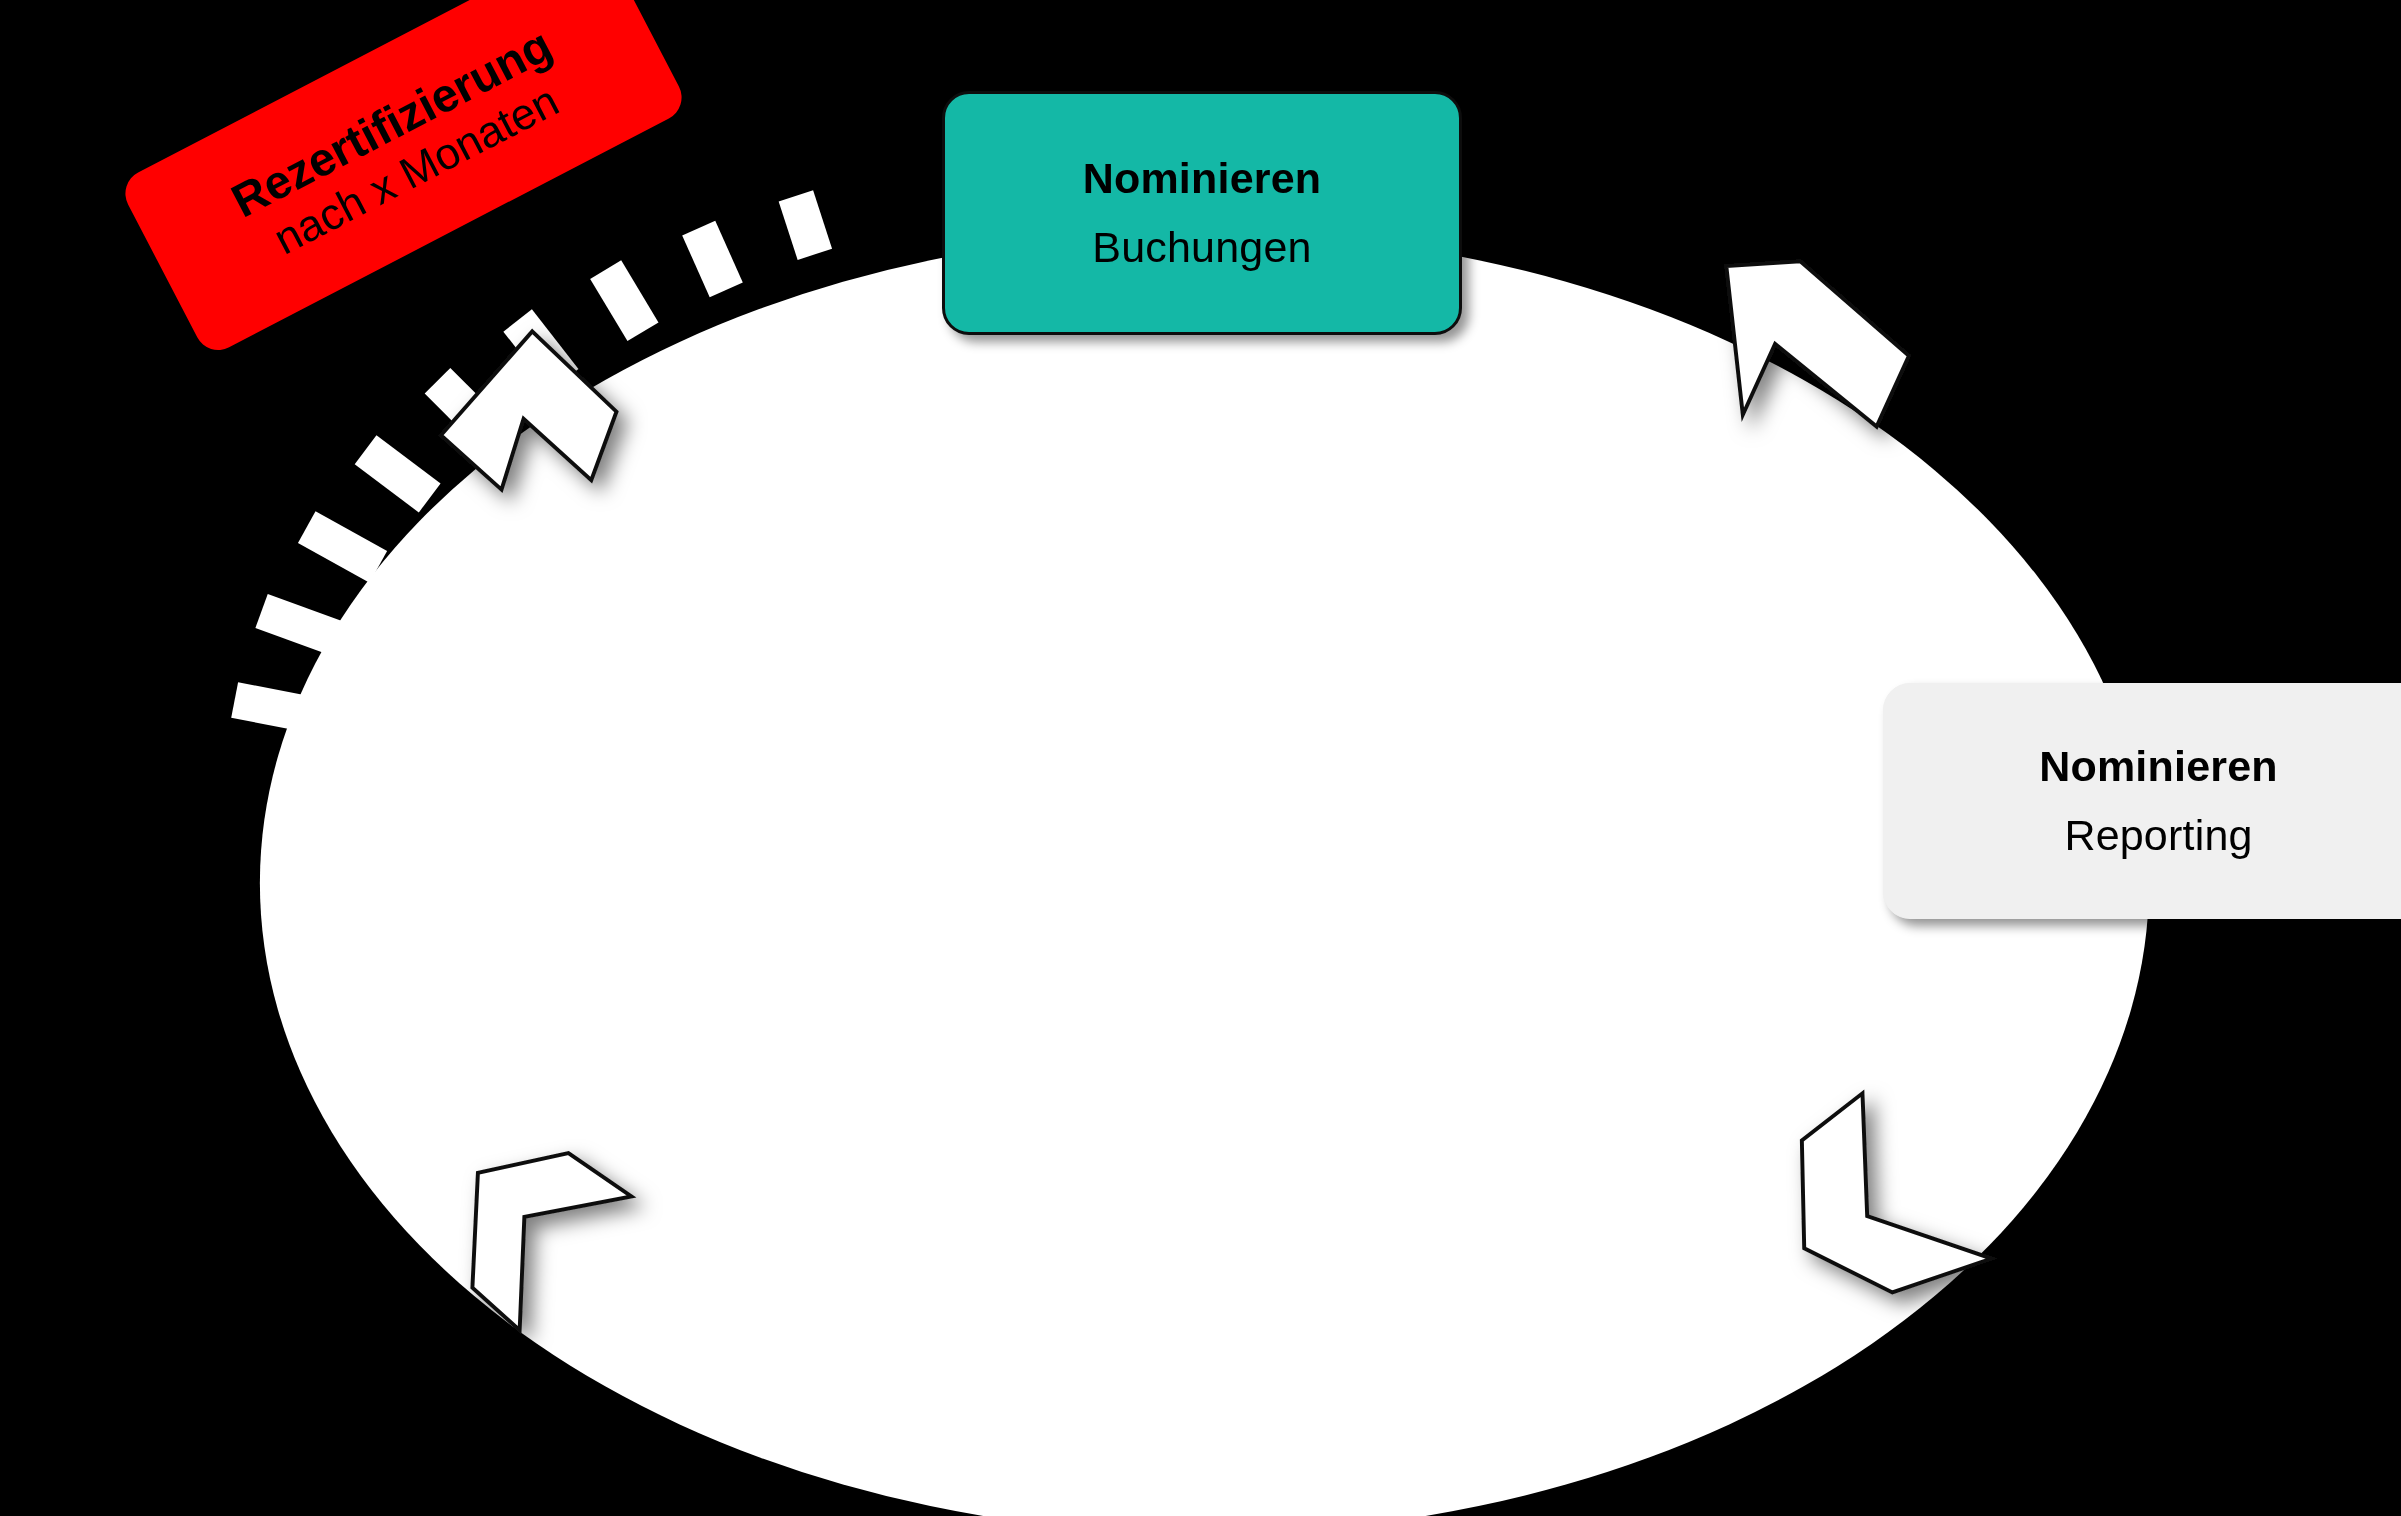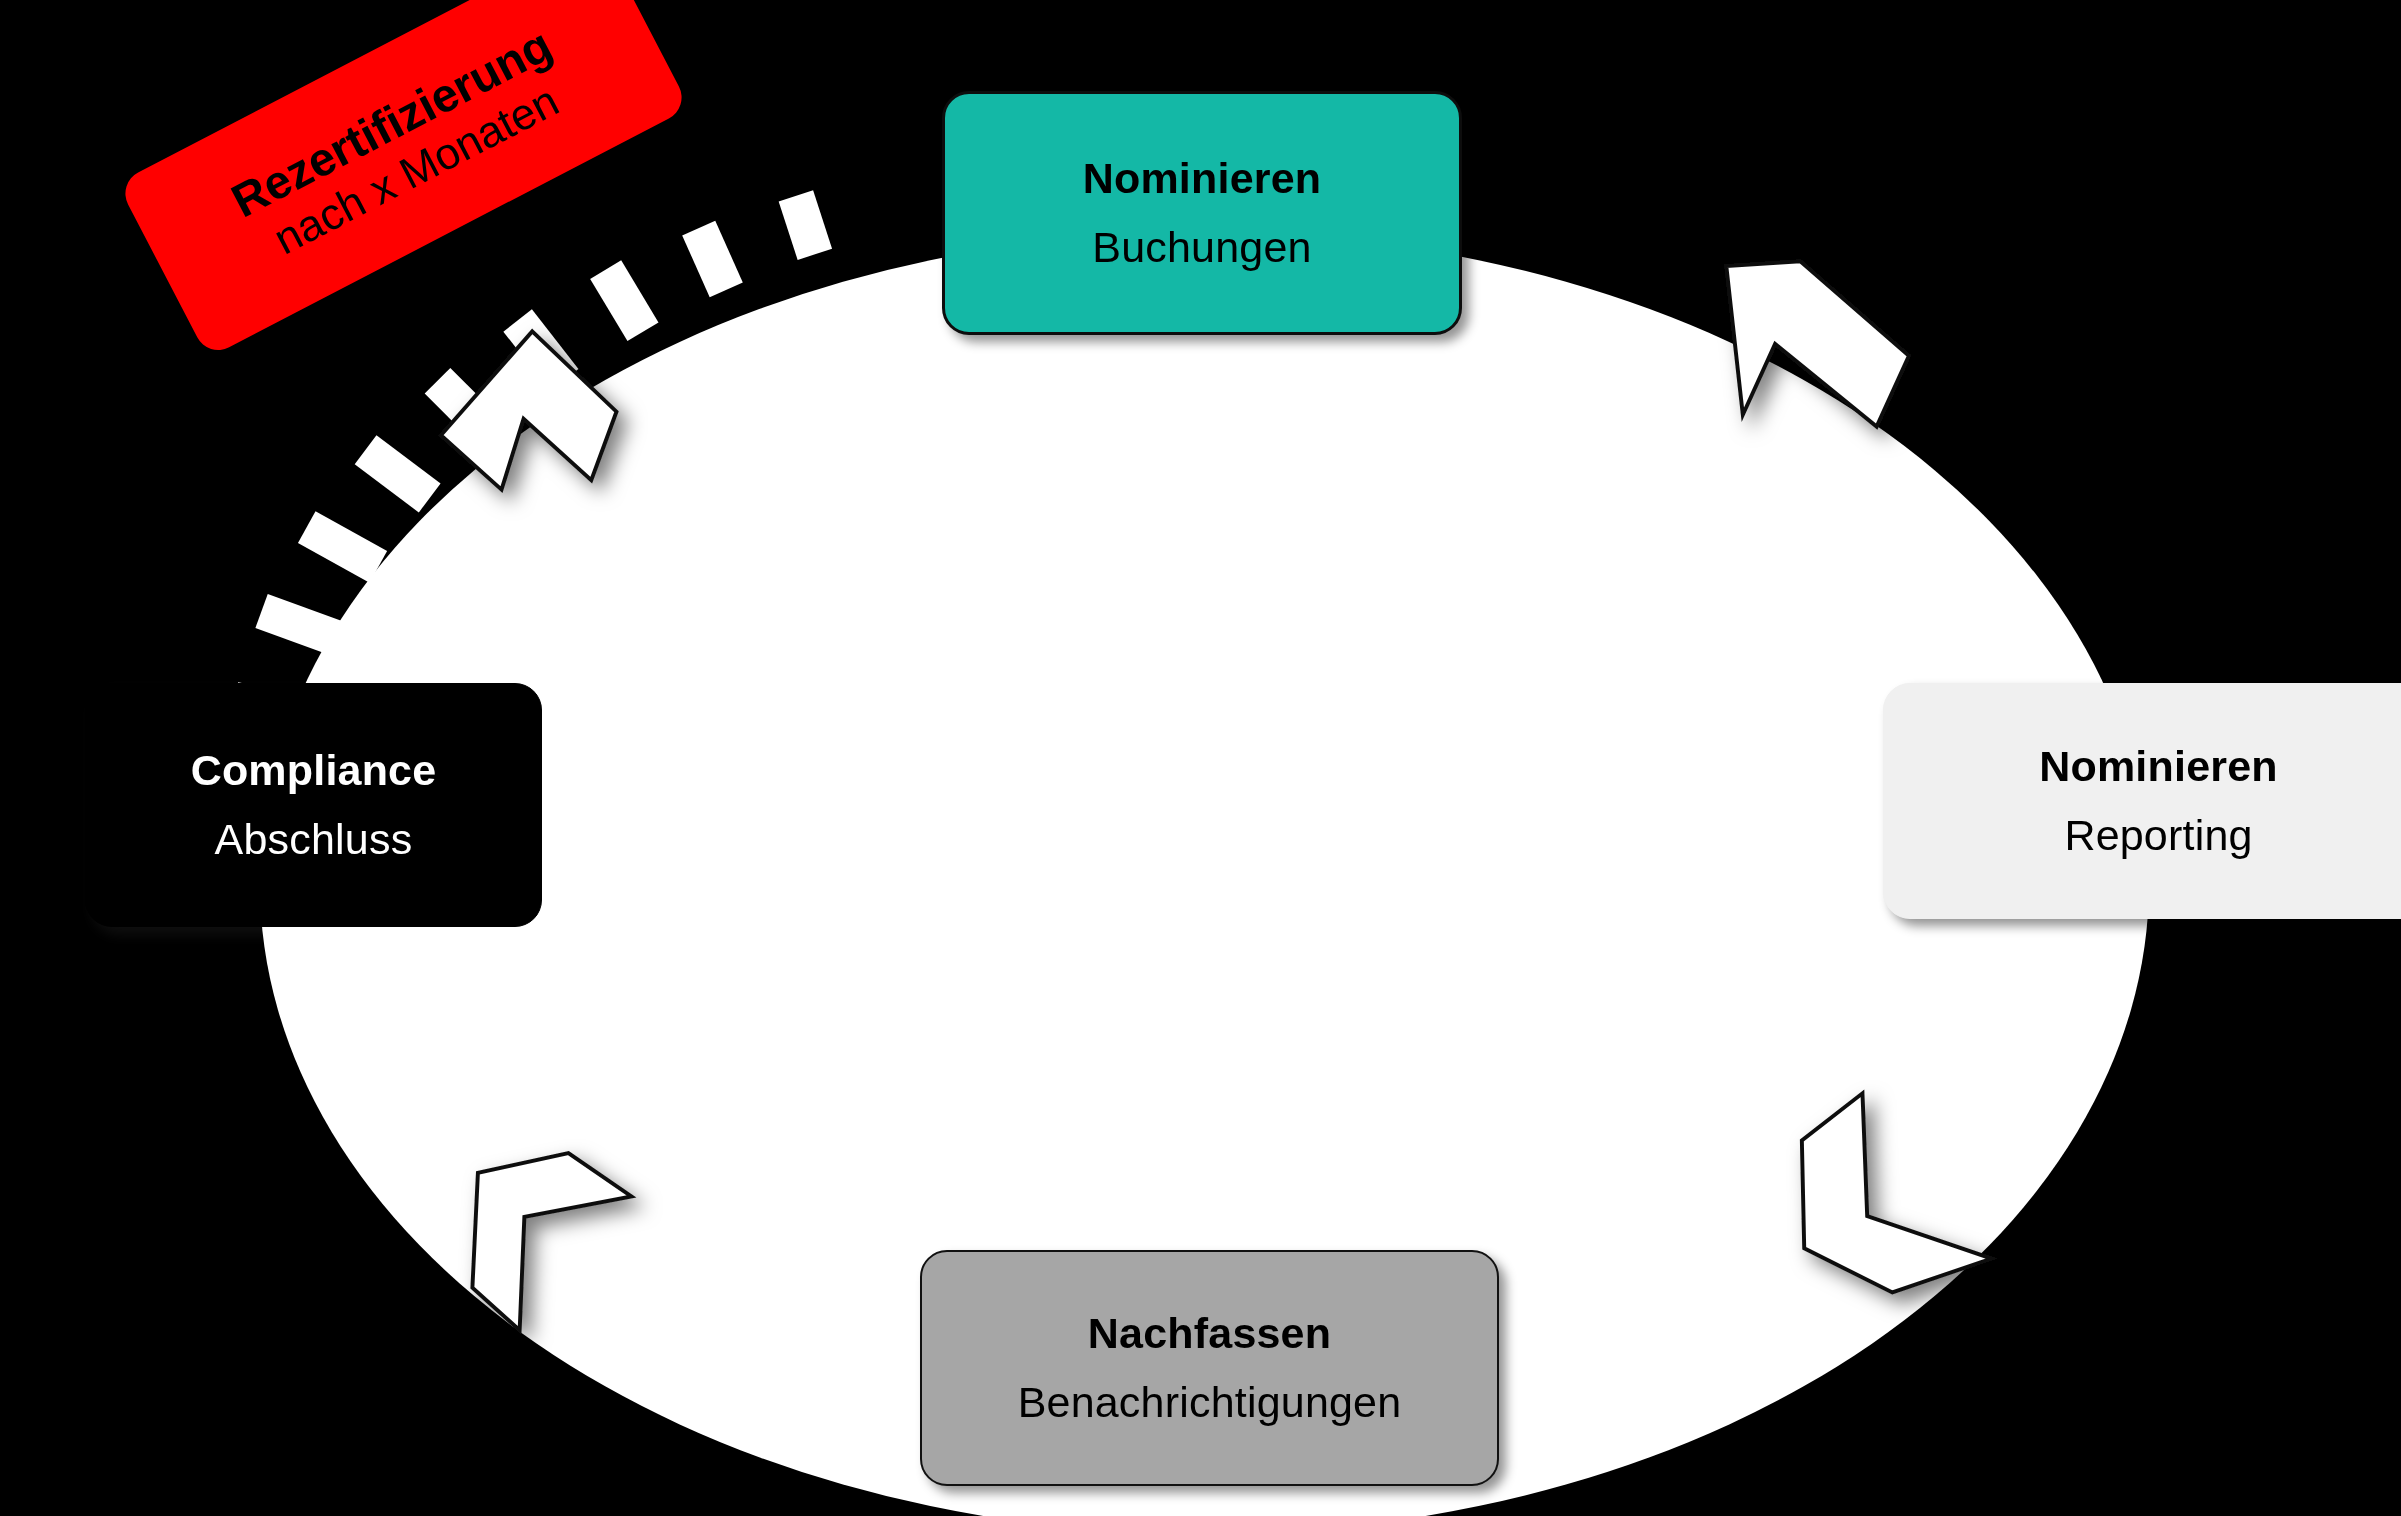--- a/index.html
+++ b/index.html
@@ -166,29 +166,21 @@
   <div class="node-box" id="box-nominieren">
     <div class="node-title">Nominieren</div>
     <div class="node-sub">Buchungen</div>
   </div>
 
   <div class="node-box" id="box-verfolgen">
     <div class="node-title">Nominieren</div>
     <div class="node-sub">Reporting</div>
   </div>
 
-  <div class="node-box" id="box-nachfassen">
-    <div class="node-title">Nachfassen</div>
-    <div class="node-sub">Benachrichtigungen</div>
-  </div>
 
-  <div class="node-box" id="box-compliance">
-    <div class="node-title">Compliance</div>
-    <div class="node-sub">Abschluss</div>
-  </div>
 
   <div id="tag-rezertifizierung">
     <div class="tag-title">Rezertifizierung</div>
     <div class="tag-sub">nach x Monaten</div>
   </div>
 
 </div>
 
 
 </body></html>

